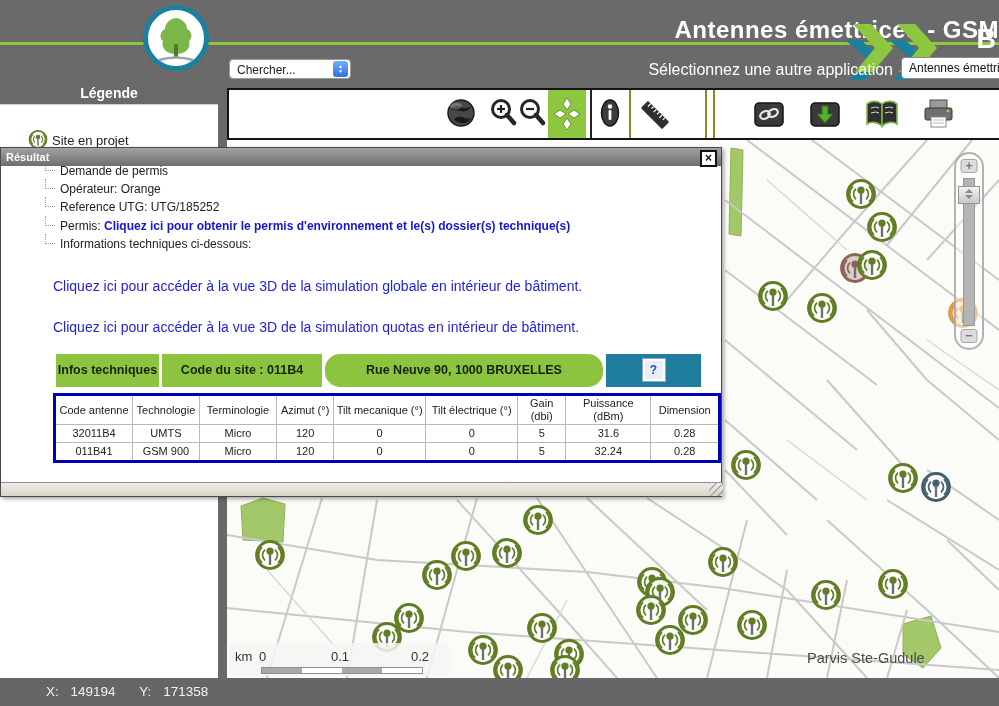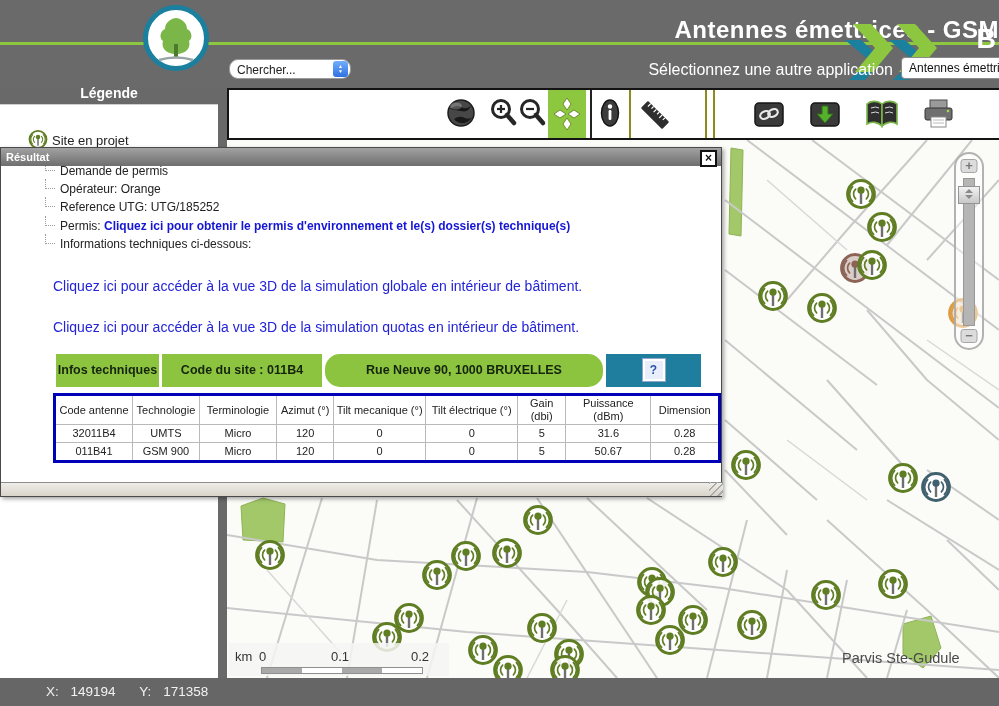--- a/index.html
+++ b/index.html
@@ -9,21 +9,21 @@
   #header{position:absolute;left:0;top:0;width:999px;height:88px;background:#6a6a6a;}
   #green-line{position:absolute;left:0;top:42px;width:999px;height:3px;background:#8dc63f;}
   #logo{position:absolute;left:143px;top:5px;width:66px;height:66px;border-radius:50%;
         background:#fff;border:5px solid #1b7f9e;box-sizing:border-box;z-index:3;}
   #logo svg{display:block;margin:4px auto 0;}
   #app-title{position:absolute;left:0;top:16px;width:999px;text-align:right;color:#fff;
              font-size:24px;font-weight:bold;letter-spacing:.5px;z-index:2;}
   #chevrons{position:absolute;left:843px;top:22px;z-index:2;}
   #brand{position:absolute;right:3px;top:24px;color:#fff;font-size:27px;font-weight:bold;z-index:2;}
   .search-select{position:absolute;left:229px;top:59px;width:122px;height:20px;background:#fff;
-        border:1px solid #9a9a9a;border-radius:9px;font-size:12px;color:#222;line-height:20px;
+        border:1px solid #9a9a9a;border-radius:4px;font-size:12px;color:#222;line-height:20px;
         padding-left:7px;box-sizing:border-box;z-index:2;}
   .stepper{position:absolute;right:2px;top:1px;width:15px;height:16px;border-radius:3px;
         background:linear-gradient(#74aefa,#2f71e2);color:#fff;font-size:5px;line-height:5px;
         text-align:center;padding-top:3px;box-sizing:border-box;}
   #app-select-label{position:absolute;right:106px;top:61px;color:#fff;font-size:16px;z-index:2;}
   #app-select{position:absolute;left:901px;top:57px;width:130px;height:22px;background:#fff;
         border:1px solid #8a8a8a;border-radius:4px;font-size:12px;color:#111;line-height:20px;
         padding-left:7px;box-sizing:border-box;z-index:2;}
   
   #legend-title{position:absolute;left:0;top:85px;width:218px;text-align:center;color:#fff;
@@ -63,21 +63,21 @@
   .tri-down{border-top:4px solid #8a8a8a;}
   #scalebar{position:absolute;left:2px;top:503px;width:220px;height:33px;
         background:rgba(245,245,243,.85);z-index:6;font-size:13px;color:#333;}
   #scalebar .unit{position:absolute;left:6px;top:6px;}
   #scalebar .t0{position:absolute;left:30px;top:6px;}
   #scalebar .t1{position:absolute;left:102px;top:6px;}
   #scalebar .t2{position:absolute;left:182px;top:6px;}
   #scale-seg{position:absolute;left:32px;top:24px;width:160px;height:5px;border:1px solid #8f8f8f;
         display:flex;}
   #scale-seg div{width:40px;height:100%;}
-  #place-label{position:absolute;left:615px;top:510px;font-size:14.5px;color:#4a4a4a;z-index:6;}
+  #place-label{position:absolute;left:580px;top:510px;font-size:14.5px;color:#4a4a4a;z-index:6;}
   
   #result{position:absolute;left:0;top:147px;width:722px;height:350px;background:#ef4444;
         border:1px solid #4a4a4a;box-sizing:border-box;z-index:20;box-shadow:2px 2px 4px rgba(0,0,0,.35);}
   #result-titlebar{height:18px;background:linear-gradient(#a2a2a2,#6e6e6e);color:#fff;
         font-size:11px;font-weight:bold;line-height:18px;padding-left:5px;position:relative;}
   #result-close{position:absolute;right:4px;top:2px;width:13px;height:13px;background:#fff;
         border:2px solid #111;box-sizing:content-box;color:#111;font-size:12px;font-weight:bold;
         line-height:12px;text-align:center;cursor:pointer;}
   #result-body{height:318px;overflow:hidden;background:#fff;}
   .tree{margin:-5px 0 0 44px;}
@@ -715,21 +715,21 @@
             <td>0.28</td>
           </tr>
           <tr>
             <td>011B41</td>
             <td>GSM 900</td>
             <td>Micro</td>
             <td>120</td>
             <td>0</td>
             <td>0</td>
             <td>5</td>
-            <td>50.67</td>
+            <td>32.24</td>
             <td>0.28</td>
           </tr>
         </tbody>
     </table>
   </div>
   <div id="result-hscroll">
     <div id="resize-grip"></div>
   </div>
 </div>
 

